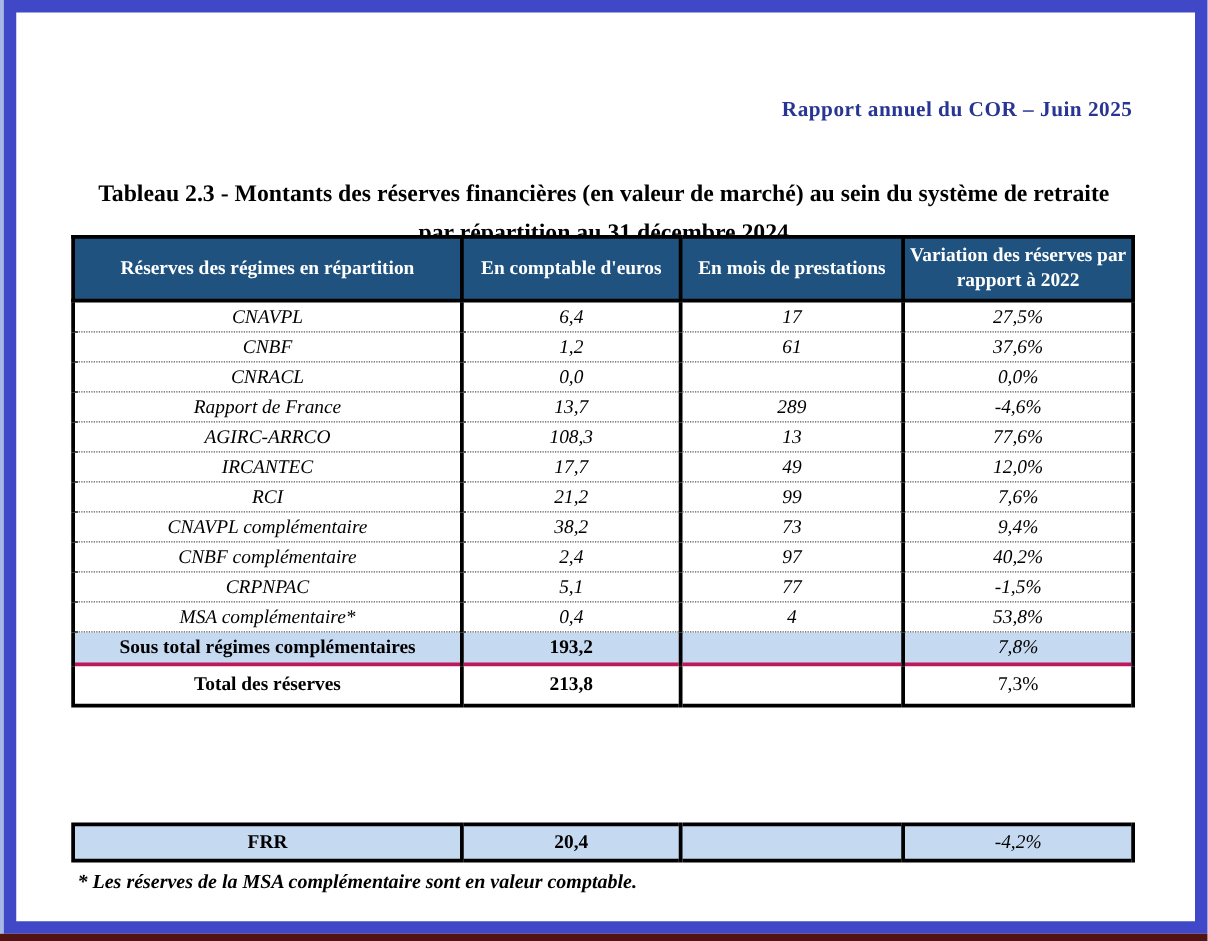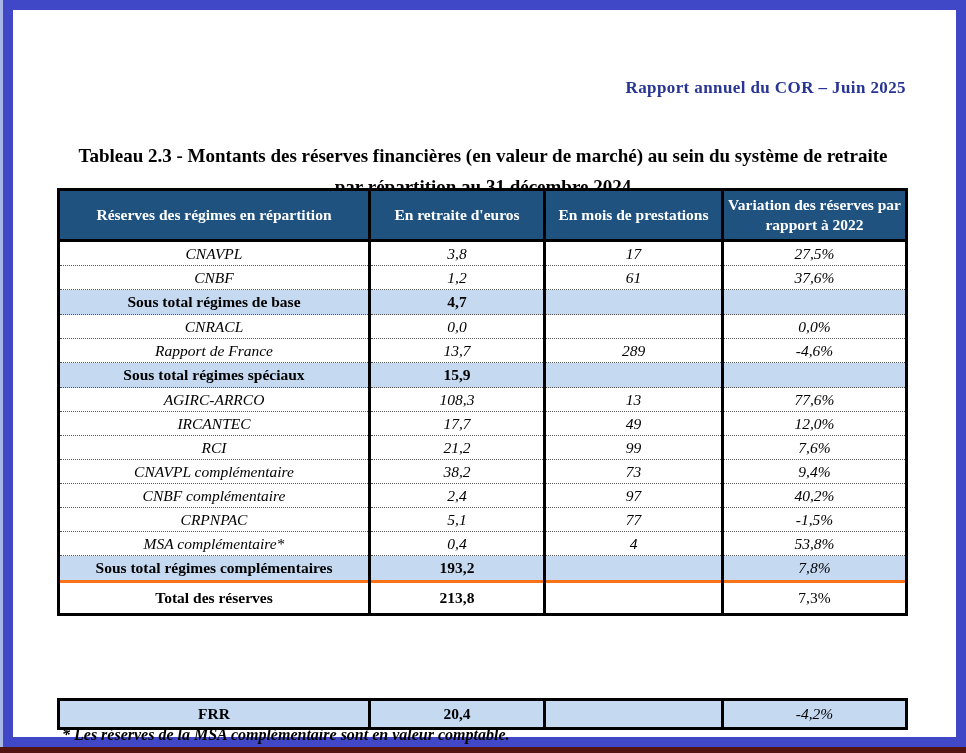--- a/index.html
+++ b/index.html
@@ -30,47 +30,47 @@
     line-height:1.65;
     margin-top:36px;
   }
 
   table.data {
     position:absolute; left:57px; width:848px;
     border-collapse:collapse; table-layout:fixed;
     border:3px solid #000;
   }
   table.main { top:188px; }
-  table.frr  { top:658px;margin-top:40px; }
+  table.frr  { top:658px; }
 
   table.data th {
     background:#1f527f; color:#fff;
     border:3px solid #000;
     font-size:15.5px; font-weight:bold;
     padding:4px 2px; line-height:1.3; height:40px;
     text-align:center; vertical-align:middle;
   }
   table.data td {
     border-left:3px solid #000; border-right:3px solid #000;
     border-top:1px dotted #555; border-bottom:1px dotted #555;
     text-align:center; vertical-align:middle;
     font-size:15.5px; color:#000;
     padding:1px 2px; height:21px;
   }
   tr.row-regular td { font-style:italic; }
   tr.row-subtotal td { background:#c5d9f1; font-weight:bold; height:22px; }
   tr.row-subtotal td.col-variation { font-weight:normal; font-style:italic; }
-  tr.row-total td { font-weight:bold; border-top:3px solid #f97316; height:28px;margin-top:24px; }
+  tr.row-total td { font-weight:bold; border-top:3px solid #be185d; height:28px;margin-top:24px; }
   tr.row-total td.col-variation { font-weight:normal; }
 
   table.frr td { background:#c5d9f1; font-weight:bold; height:24px; border-top:none; border-bottom:none; }
   table.frr td.col-variation { font-weight:normal; font-style:italic; }
 
   .footnote {
-    position:absolute; left:62px; top:726px;
+    position:absolute; left:62px; top:697px;
     font-weight:bold; font-style:italic; font-size:16px; color:#000;
   }
 </style>
 </head>
 <body>
 
 <div class="edge-strip-left"></div>
 <div class="frame"></div>
 <div class="bottom-strip"></div>
 
@@ -81,61 +81,49 @@
 <table class="data main">
   <colgroup>
     <col style="width:311px">
       <col style="width:175px">
       <col style="width:178px">
       <col style="width:184px">
   </colgroup>
   <thead>
     <tr>
       <th>Réserves des régimes en répartition</th>
-      <th>En retraite d'euros</th>
+      <th>En comptable d'euros</th>
       <th>En mois de prestations</th>
       <th>Variation des réserves par rapport à 2022</th>
     </tr>
   </thead>
   <tbody>
       <tr class="row-regular">
         <td class="col-label">CNAVPL</td>
-        <td class="col-milliards">3,8</td>
+        <td class="col-milliards">6,4</td>
         <td class="col-mois">17</td>
         <td class="col-variation">27,5%</td>
       </tr>
       <tr class="row-regular">
         <td class="col-label">CNBF</td>
         <td class="col-milliards">1,2</td>
         <td class="col-mois">61</td>
         <td class="col-variation">37,6%</td>
-      </tr>
-      <tr class="row-subtotal">
-        <td class="col-label">Sous total régimes de base</td>
-        <td class="col-milliards">4,7</td>
-        <td class="col-mois"></td>
-        <td class="col-variation"></td>
       </tr>
       <tr class="row-regular">
         <td class="col-label">CNRACL</td>
         <td class="col-milliards">0,0</td>
         <td class="col-mois"></td>
         <td class="col-variation">0,0%</td>
       </tr>
       <tr class="row-regular">
         <td class="col-label">Rapport de France</td>
         <td class="col-milliards">13,7</td>
         <td class="col-mois">289</td>
         <td class="col-variation">-4,6%</td>
-      </tr>
-      <tr class="row-subtotal">
-        <td class="col-label">Sous total régimes spéciaux</td>
-        <td class="col-milliards">15,9</td>
-        <td class="col-mois"></td>
-        <td class="col-variation"></td>
       </tr>
       <tr class="row-regular">
         <td class="col-label">AGIRC-ARRCO</td>
         <td class="col-milliards">108,3</td>
         <td class="col-mois">13</td>
         <td class="col-variation">77,6%</td>
       </tr>
       <tr class="row-regular">
         <td class="col-label">IRCANTEC</td>
         <td class="col-milliards">17,7</td>

